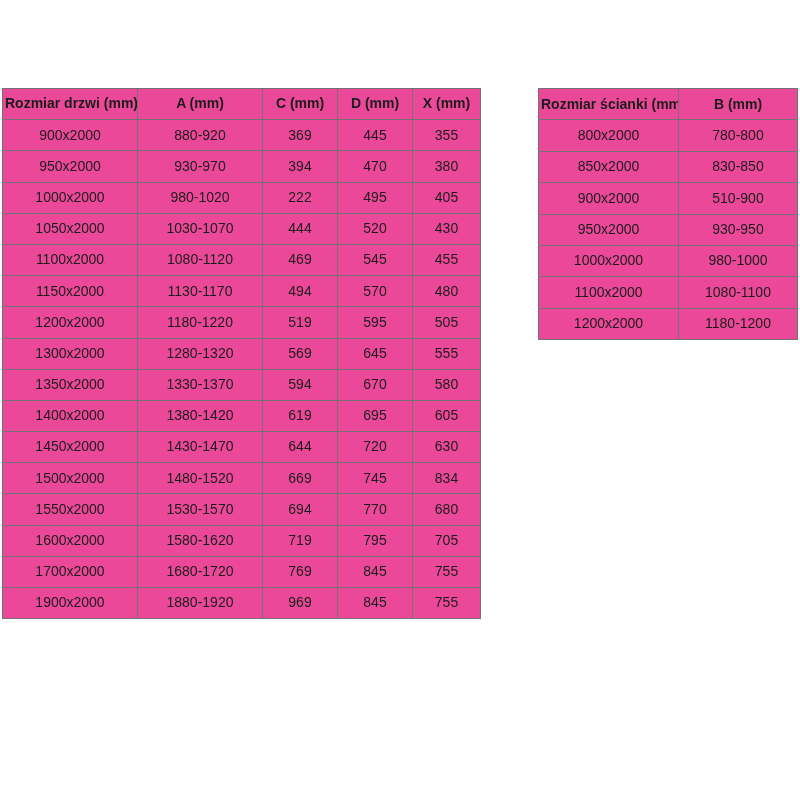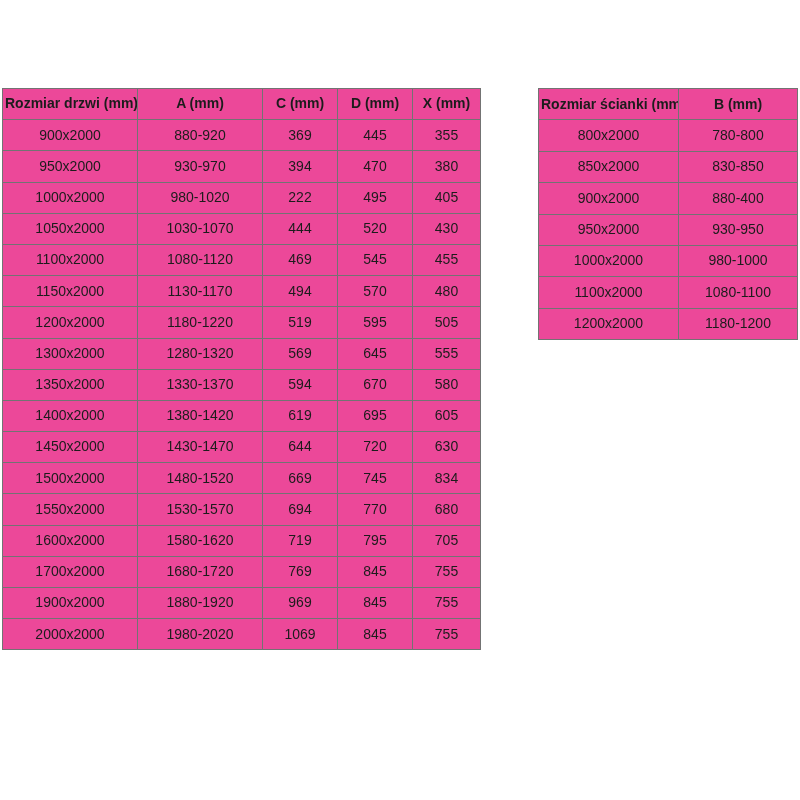--- a/index.html
+++ b/index.html
@@ -174,27 +174,20 @@
         <td>845</td>
         <td>755</td>
       </tr>
       <tr>
         <td>1900x2000</td>
         <td>1880-1920</td>
         <td>969</td>
         <td>845</td>
         <td>755</td>
       </tr>
-      <tr>
-        <td>2000x2000</td>
-        <td>1980-2020</td>
-        <td>1069</td>
-        <td>845</td>
-        <td>755</td>
-      </tr>
     </tbody>
   </table>
 
 <table id="wall-table" class="spec-table">
   <colgroup>
     <col style="width:140px">
     <col style="width:119px">
   </colgroup>
 <thead>
       <tr>
@@ -206,21 +199,21 @@
       <tr>
         <td>800x2000</td>
         <td>780-800</td>
       </tr>
       <tr>
         <td>850x2000</td>
         <td>830-850</td>
       </tr>
       <tr>
         <td>900x2000</td>
-        <td>880-400</td>
+        <td>510-900</td>
       </tr>
       <tr>
         <td>950x2000</td>
         <td>930-950</td>
       </tr>
       <tr>
         <td>1000x2000</td>
         <td>980-1000</td>
       </tr>
       <tr>

